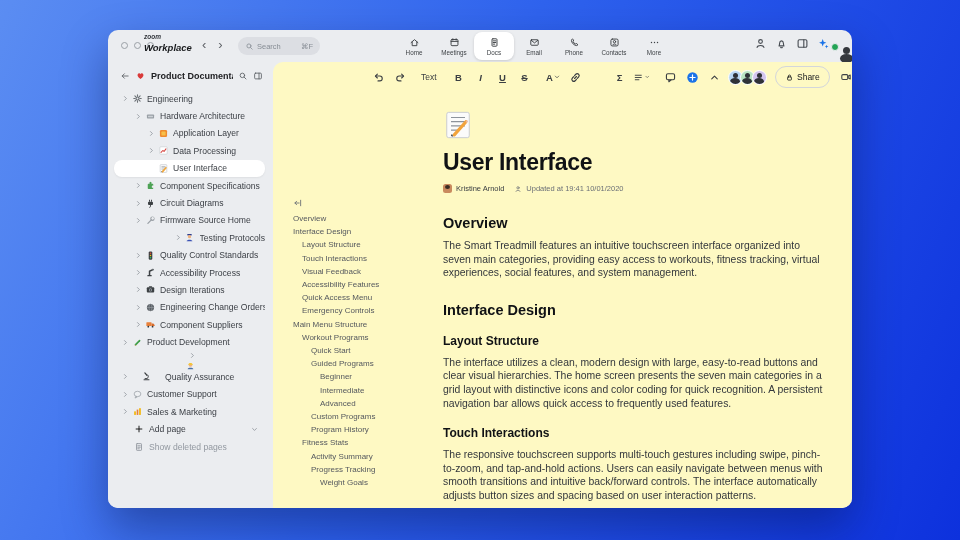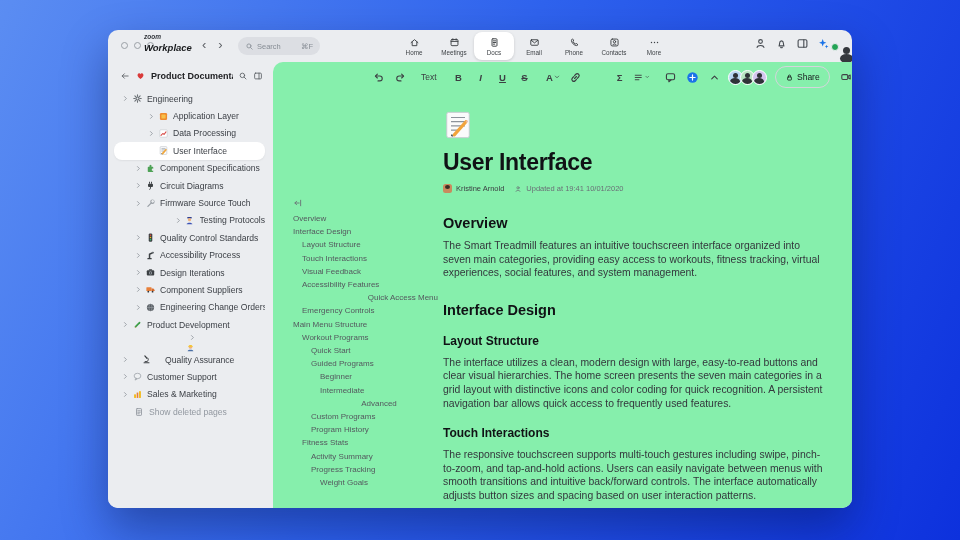--- a/index.html
+++ b/index.html
@@ -44,21 +44,21 @@
   .sb-title{flex:1;font-size:9px;font-weight:700;color:#202124;white-space:nowrap;overflow:hidden;}
   .tree{margin-top:5px;}
   .trow{display:flex;align-items:center;height:17.4px;margin:0 8px 0 6px;border-radius:8px;padding-left:6px;box-sizing:border-box;}
   .trow.selected{background:#fff;box-shadow:0 1px 2px rgba(0,0,0,.06);}
   .trow .chev{width:11px;display:flex;justify-content:center;color:#8b9096;flex:none;}
   .trow .ticon{width:12px;display:flex;justify-content:center;flex:none;margin-right:4px;}
   .trow .tlabel{font-size:8.6px;color:#3a3e44;white-space:nowrap;overflow:hidden;}
   .trow .muted{color:#9298a0;}
   .trow .endchev{margin-left:auto;margin-right:6px;color:#8b9096;display:flex;}
   
-  .content{position:absolute;left:165px;top:32px;right:0;bottom:0;background:#86efac;border-radius:10px 0 0 0;}
+  .content{position:absolute;left:165px;top:32px;right:0;bottom:0;background:#fef9c3;border-radius:10px 0 0 0;}
   .toolbar{position:absolute;left:0;top:0;right:0;height:30px;display:flex;align-items:center;padding:0 12px 0 97px;box-sizing:border-box;}
   .tb-btn{height:18px;min-width:17px;display:flex;align-items:center;justify-content:center;border-radius:4px;color:#3c4043;margin-right:5px;}
   .tb-letter{font-size:9.5px;font-weight:700;}
   .tb-letter.italic{font-style:italic;font-weight:600;}
   .tb-letter.underline{text-decoration:underline;font-weight:600;}
   .tb-letter.strike{text-decoration:line-through;font-weight:600;}
   .tb-text{font-size:8.5px;color:#3c4043;display:flex;align-items:center;gap:2px;}
   .tb-spacer{flex:1;}
   .collab{display:flex;margin-right:8px;}
   .collab .cav{width:13px;height:13px;border-radius:50%;border:1.5px solid #fff;margin-left:-3px;position:relative;overflow:hidden;}
@@ -228,20 +228,34 @@
           <span class="ticon">
             <svg class="ic" width="11" height="11" viewBox="0 0 16 16">
               <circle cx="8" cy="8" r="2.1" fill="none" stroke="#6b7075" stroke-width="1.5"></circle>
               <g stroke="#6b7075" stroke-width="1.6" stroke-linecap="round">
                 <path d="M8 2.6v2M8 11.4v2M2.6 8h2M11.4 8h2M4.2 4.2l1.4 1.4M10.4 10.4l1.4 1.4M11.8 4.2l-1.4 1.4M5.6 10.4l-1.4 1.4"></path>
               </g>
             </svg>
           </span>
           <span class="tlabel">Engineering</span>
         </div>
+        <div class="trow" style="padding-left: 19px;">
+          <span class="chev">
+            <svg class="ic" width="9" height="9" viewBox="0 0 16 16">
+              <path fill="none" stroke="currentColor" stroke-width="1.4" stroke-linecap="round" stroke-linejoin="round" d="m6.2 4.6 3.4 3.4-3.4 3.4"></path>
+            </svg>
+          </span>
+          <span class="ticon">
+            <svg class="ic" width="11" height="11" viewBox="0 0 16 16">
+              <rect x="2.8" y="5.2" width="10.4" height="5.6" rx="1" fill="#9aa0a6"></rect>
+              <rect x="4.4" y="6.8" width="7.2" height="2.4" rx=".6" fill="#cdd1d6"></rect>
+            </svg>
+          </span>
+          <span class="tlabel">Hardware Architecture</span>
+        </div>
         <div class="trow" style="padding-left: 32px;">
           <span class="chev">
             <svg class="ic" width="9" height="9" viewBox="0 0 16 16">
               <path fill="none" stroke="currentColor" stroke-width="1.4" stroke-linecap="round" stroke-linejoin="round" d="m6.2 4.6 3.4 3.4-3.4 3.4"></path>
             </svg>
           </span>
           <span class="ticon">
             <svg class="ic" width="11" height="11" viewBox="0 0 16 16">
               <rect x="2.8" y="2.8" width="10.4" height="10.4" rx="1.8" fill="#ef8b2e"></rect>
               <rect x="5" y="5" width="6" height="6" rx="1" fill="#f7c04a"></rect>
@@ -309,21 +323,21 @@
               <path fill="none" stroke="currentColor" stroke-width="1.4" stroke-linecap="round" stroke-linejoin="round" d="m6.2 4.6 3.4 3.4-3.4 3.4"></path>
             </svg>
           </span>
           <span class="ticon">
             <svg class="ic" width="11" height="11" viewBox="0 0 16 16">
               <path fill="none" stroke="#9aa0a6" stroke-width="1.8" stroke-linecap="round" d="m4.2 12.2 5-5.2"></path>
               <circle cx="10.8" cy="5.4" r="2.4" fill="none" stroke="#9aa0a6" stroke-width="1.6"></circle>
               <path fill="#ebedf0" d="m10 2.6 3.2 1.4-.6 2-2.6-.8z"></path>
             </svg>
           </span>
-          <span class="tlabel">Firmware Source Touch</span>
+          <span class="tlabel">Firmware Source Home</span>
         </div>
         <div class="trow" style="padding-left: 19px; justify-content: flex-end;">
           <span class="chev">
             <svg class="ic" width="9" height="9" viewBox="0 0 16 16">
               <path fill="none" stroke="currentColor" stroke-width="1.4" stroke-linecap="round" stroke-linejoin="round" d="m6.2 4.6 3.4 3.4-3.4 3.4"></path>
             </svg>
           </span>
           <span class="ticon">
             <svg class="ic" width="11" height="11" viewBox="0 0 16 16">
               <rect x="4.6" y="3" width="6.8" height="2" rx="1" fill="#2e3f8f"></rect>
@@ -381,43 +395,43 @@
           <span class="tlabel">Design Iterations</span>
         </div>
         <div class="trow" style="padding-left: 19px;">
           <span class="chev">
             <svg class="ic" width="9" height="9" viewBox="0 0 16 16">
               <path fill="none" stroke="currentColor" stroke-width="1.4" stroke-linecap="round" stroke-linejoin="round" d="m6.2 4.6 3.4 3.4-3.4 3.4"></path>
             </svg>
           </span>
           <span class="ticon">
             <svg class="ic" width="11" height="11" viewBox="0 0 16 16">
+              <circle cx="8" cy="8" r="5.2" fill="#5b6066"></circle>
+              <ellipse cx="8" cy="8" rx="2.2" ry="5.2" fill="none" stroke="#9aa0a6" stroke-width=".9"></ellipse>
+              <path stroke="#9aa0a6" stroke-width=".9" d="M2.8 8h10.4"></path>
+            </svg>
+          </span>
+          <span class="tlabel">Engineering Change Orders</span>
+        </div>
+        <div class="trow" style="padding-left: 19px;">
+          <span class="chev">
+            <svg class="ic" width="9" height="9" viewBox="0 0 16 16">
+              <path fill="none" stroke="currentColor" stroke-width="1.4" stroke-linecap="round" stroke-linejoin="round" d="m6.2 4.6 3.4 3.4-3.4 3.4"></path>
+            </svg>
+          </span>
+          <span class="ticon">
+            <svg class="ic" width="11" height="11" viewBox="0 0 16 16">
               <rect x="2" y="4.8" width="7.6" height="5.4" rx=".8" fill="#e8803a"></rect>
               <path fill="#d96c2c" d="M9.6 6.6h2.6l1.8 2v1.6H9.6z"></path>
               <circle cx="4.8" cy="11.2" r="1.3" fill="#2f3237"></circle>
               <circle cx="11" cy="11.2" r="1.3" fill="#2f3237"></circle>
             </svg>
           </span>
           <span class="tlabel">Component Suppliers</span>
         </div>
-        <div class="trow" style="padding-left: 19px;">
-          <span class="chev">
-            <svg class="ic" width="9" height="9" viewBox="0 0 16 16">
-              <path fill="none" stroke="currentColor" stroke-width="1.4" stroke-linecap="round" stroke-linejoin="round" d="m6.2 4.6 3.4 3.4-3.4 3.4"></path>
-            </svg>
-          </span>
-          <span class="ticon">
-            <svg class="ic" width="11" height="11" viewBox="0 0 16 16">
-              <circle cx="8" cy="8" r="5.2" fill="#5b6066"></circle>
-              <ellipse cx="8" cy="8" rx="2.2" ry="5.2" fill="none" stroke="#9aa0a6" stroke-width=".9"></ellipse>
-              <path stroke="#9aa0a6" stroke-width=".9" d="M2.8 8h10.4"></path>
-            </svg>
-          </span>
-          <span class="tlabel">Engineering Change Orders</span>
-        </div>
         <div class="trow" style="padding-left: 6px;">
           <span class="chev">
             <svg class="ic" width="9" height="9" viewBox="0 0 16 16">
               <path fill="none" stroke="currentColor" stroke-width="1.4" stroke-linecap="round" stroke-linejoin="round" d="m6.2 4.6 3.4 3.4-3.4 3.4"></path>
             </svg>
           </span>
           <span class="ticon">
             <svg class="ic" width="11" height="11" viewBox="0 0 16 16">
               <path stroke="#3d9e47" stroke-width="2.4" stroke-linecap="round" d="m5 11.4 6-6.2"></path>
               <path fill="#caa26a" d="m4.2 13.2.4-2.2 1.8 1.6z"></path>
@@ -477,20 +491,33 @@
             </svg>
           </span>
           <span class="ticon">
             <svg class="ic" width="11" height="11" viewBox="0 0 16 16">
               <rect x="3.2" y="7.8" width="2.4" height="5.2" fill="#f4b400"></rect>
               <rect x="6.8" y="5.2" width="2.4" height="7.8" fill="#e8803a"></rect>
               <rect x="10.4" y="3.2" width="2.4" height="9.8" fill="#f4b400"></rect>
             </svg>
           </span>
           <span class="tlabel">Sales &amp; Marketing</span>
+        </div>
+        <div class="trow" style="padding-left: 19px;">
+          <span class="ticon">
+            <svg class="ic" width="10" height="10" viewBox="0 0 16 16">
+              <path fill="none" stroke="currentColor" stroke-width="1.4" stroke-linecap="round" stroke-linejoin="round" d="M8 3.4v9.2M3.4 8h9.2"></path>
+            </svg>
+          </span>
+          <span class="tlabel">Add page</span>
+          <span class="endchev">
+            <svg class="ic" width="9" height="9" viewBox="0 0 16 16">
+              <path fill="none" stroke="currentColor" stroke-width="1.4" stroke-linecap="round" stroke-linejoin="round" d="m4.6 6.2 3.4 3.4 3.4-3.4"></path>
+            </svg>
+          </span>
         </div>
         <div class="trow" style="padding-left: 19px; color: rgb(146, 152, 160);">
           <span class="ticon" style="color:#9298a0">
             <svg class="ic" width="10" height="10" viewBox="0 0 16 16">
               <rect fill="none" stroke="currentColor" stroke-width="1.4" stroke-linecap="round" stroke-linejoin="round" x="4" y="2.6" width="8" height="10.8" rx="1"></rect>
               <path fill="none" stroke="currentColor" stroke-width="1.4" stroke-linecap="round" stroke-linejoin="round" d="M6 6h4M6 8.4h4M6 10.8h2.4"></path>
             </svg>
           </span>
           <span class="tlabel muted">Show deleted pages</span>
         </div>
@@ -613,29 +640,29 @@
             <path fill="none" stroke="currentColor" stroke-width="1.4" stroke-linecap="round" stroke-linejoin="round" d="M12.2 3.6v8.8M9.8 8H3.2M5.8 5.2 3 8l2.8 2.8"></path>
           </svg>
         </div>
       <div id="outline-items">
           <div class="o-item" style="padding-left: 0px;">Overview</div>
           <div class="o-item" style="padding-left: 0px;">Interface Design</div>
           <div class="o-item" style="padding-left: 9px;">Layout Structure</div>
           <div class="o-item" style="padding-left: 9px;">Touch Interactions</div>
           <div class="o-item" style="padding-left: 9px;">Visual Feedback</div>
           <div class="o-item" style="padding-left: 9px;">Accessibility Features</div>
-          <div class="o-item" style="padding-left: 9px; text-align: right;">Quick Access Menu</div>
+          <div class="o-item" style="padding-left: 9px;">Quick Access Menu</div>
           <div class="o-item" style="padding-left: 9px;">Emergency Controls</div>
           <div class="o-item" style="padding-left: 0px;">Main Menu Structure</div>
           <div class="o-item" style="padding-left: 9px;">Workout Programs</div>
           <div class="o-item" style="padding-left: 18px;">Quick Start</div>
           <div class="o-item" style="padding-left: 18px;">Guided Programs</div>
           <div class="o-item" style="padding-left: 27px;">Beginner</div>
           <div class="o-item" style="padding-left: 27px;">Intermediate</div>
-          <div class="o-item" style="padding-left: 27px; text-align: center;">Advanced</div>
+          <div class="o-item" style="padding-left: 27px;">Advanced</div>
           <div class="o-item" style="padding-left: 18px;">Custom Programs</div>
           <div class="o-item" style="padding-left: 18px;">Program History</div>
           <div class="o-item" style="padding-left: 9px;">Fitness Stats</div>
           <div class="o-item" style="padding-left: 18px;">Activity Summary</div>
           <div class="o-item" style="padding-left: 18px;">Progress Tracking</div>
           <div class="o-item" style="padding-left: 27px;">Weight Goals</div>
         </div>
     </div>
 
     <div class="doc">

